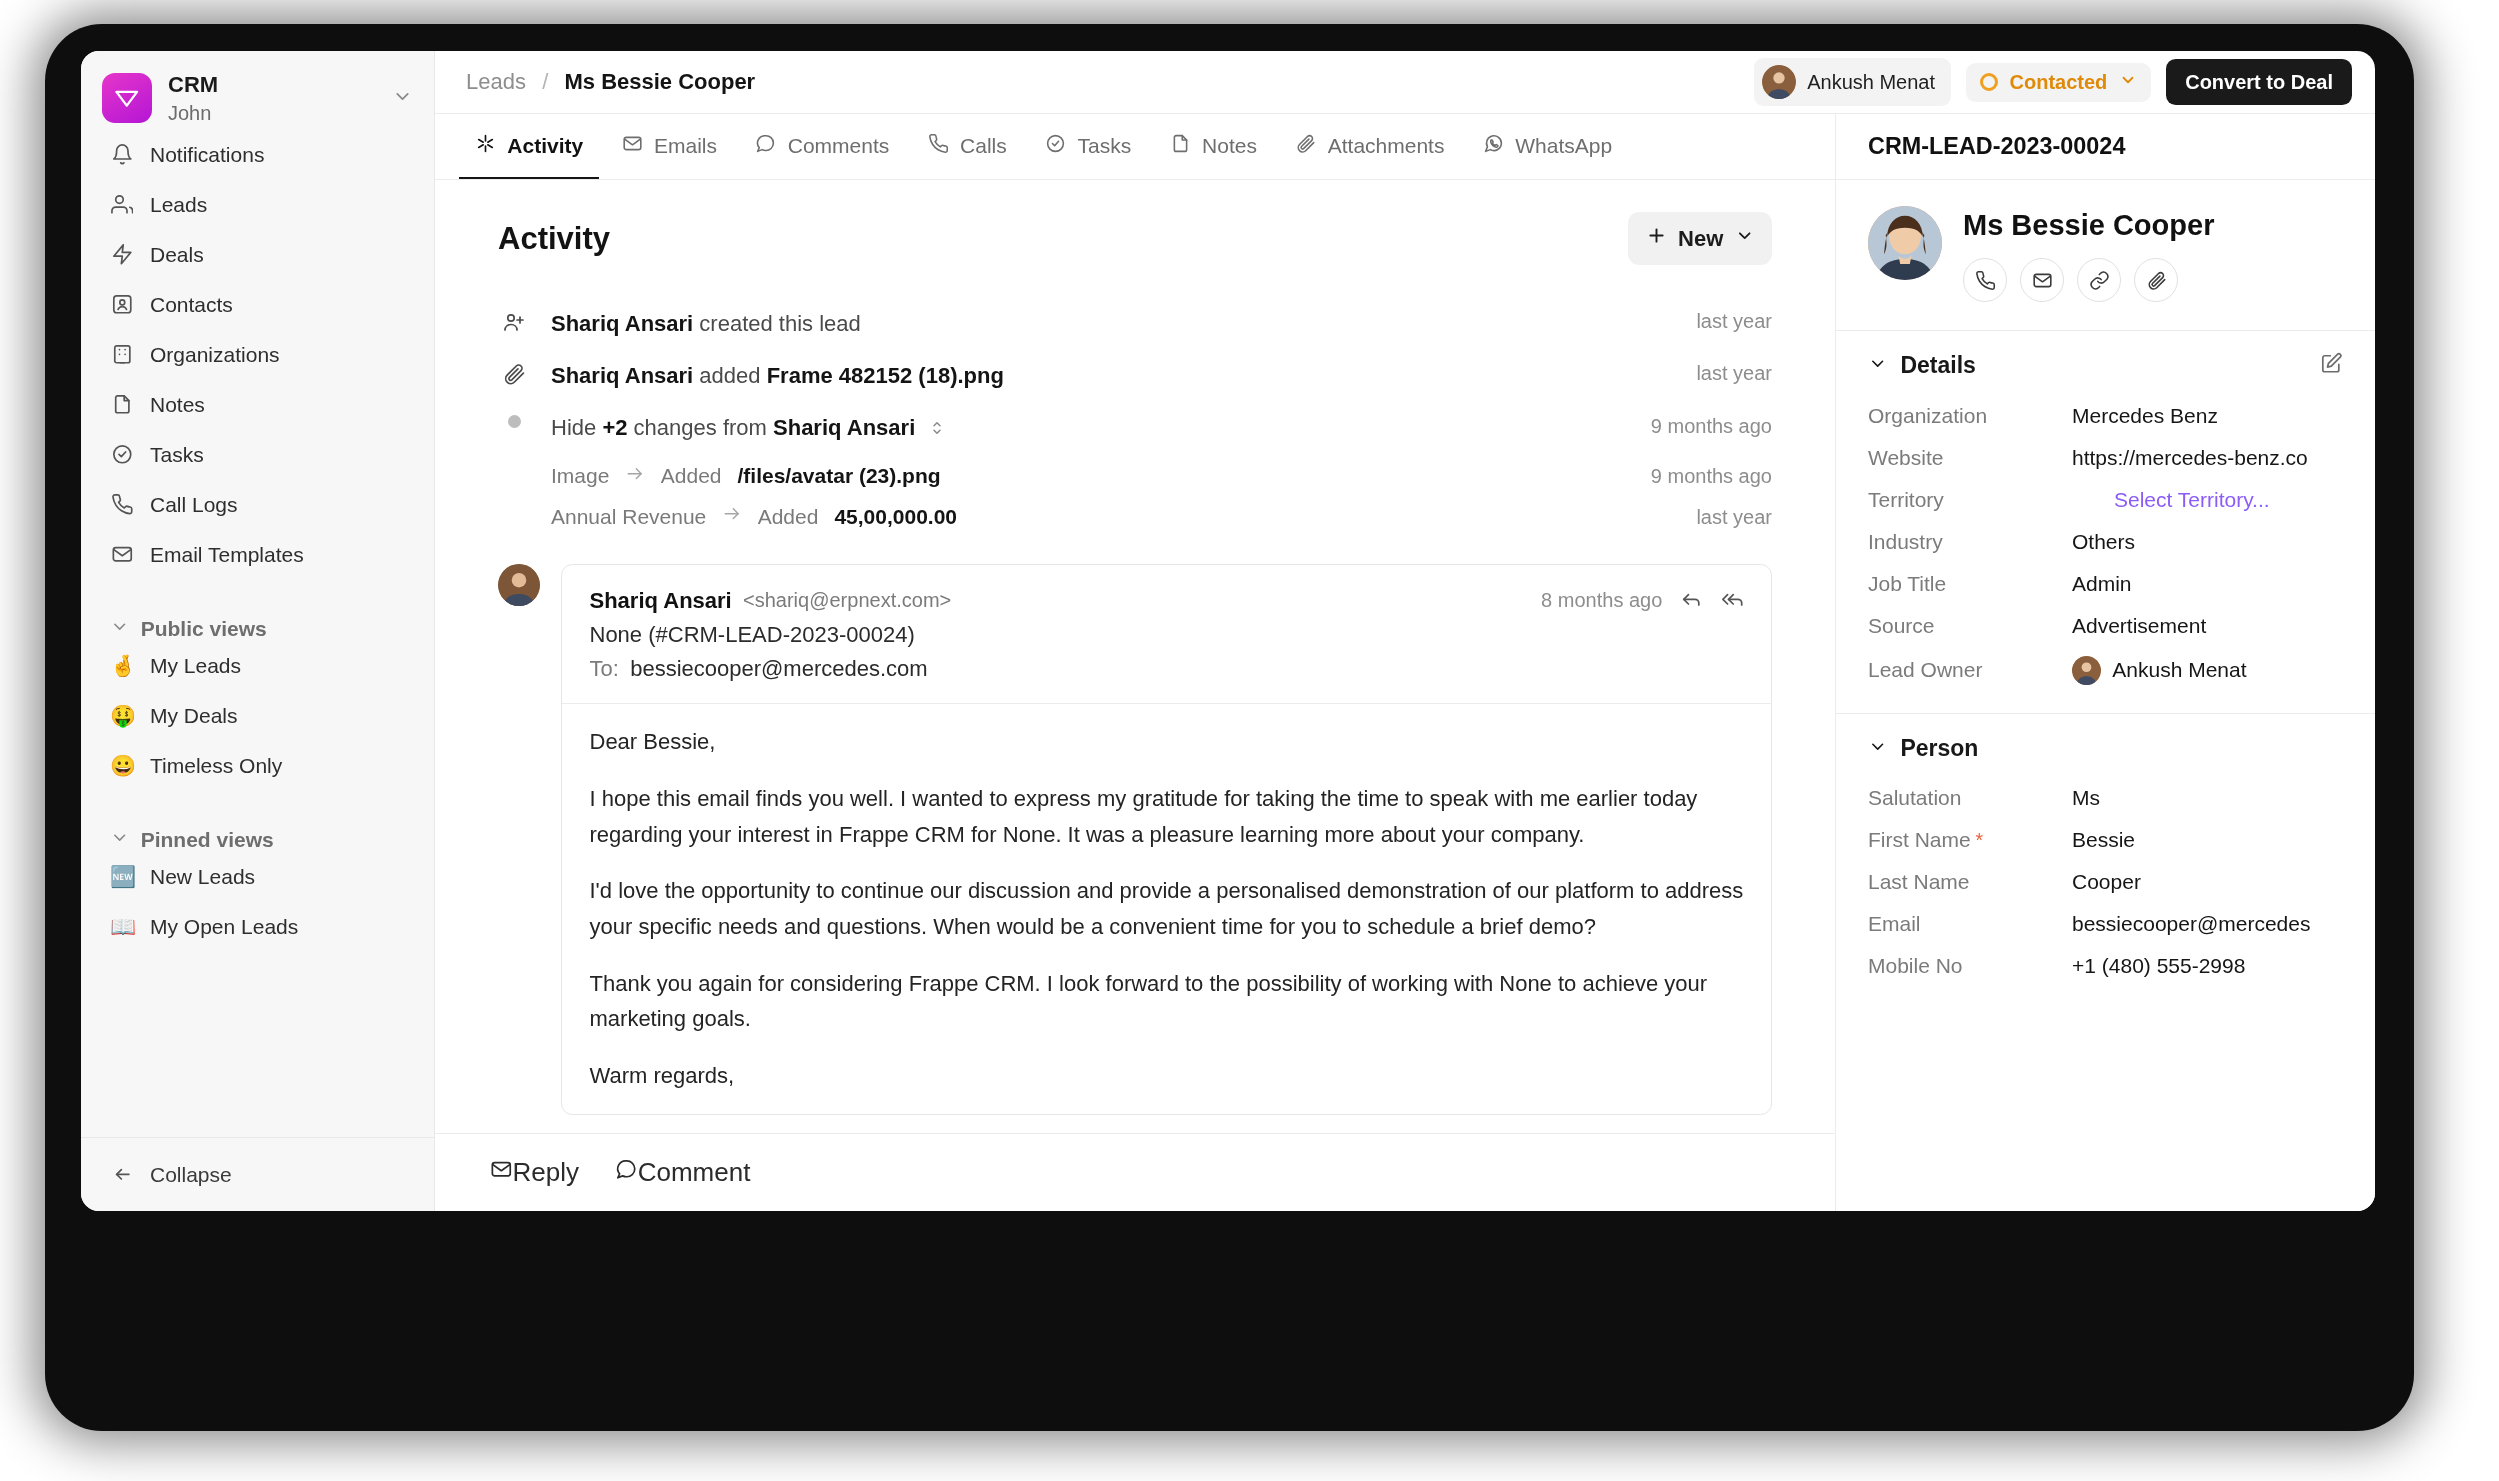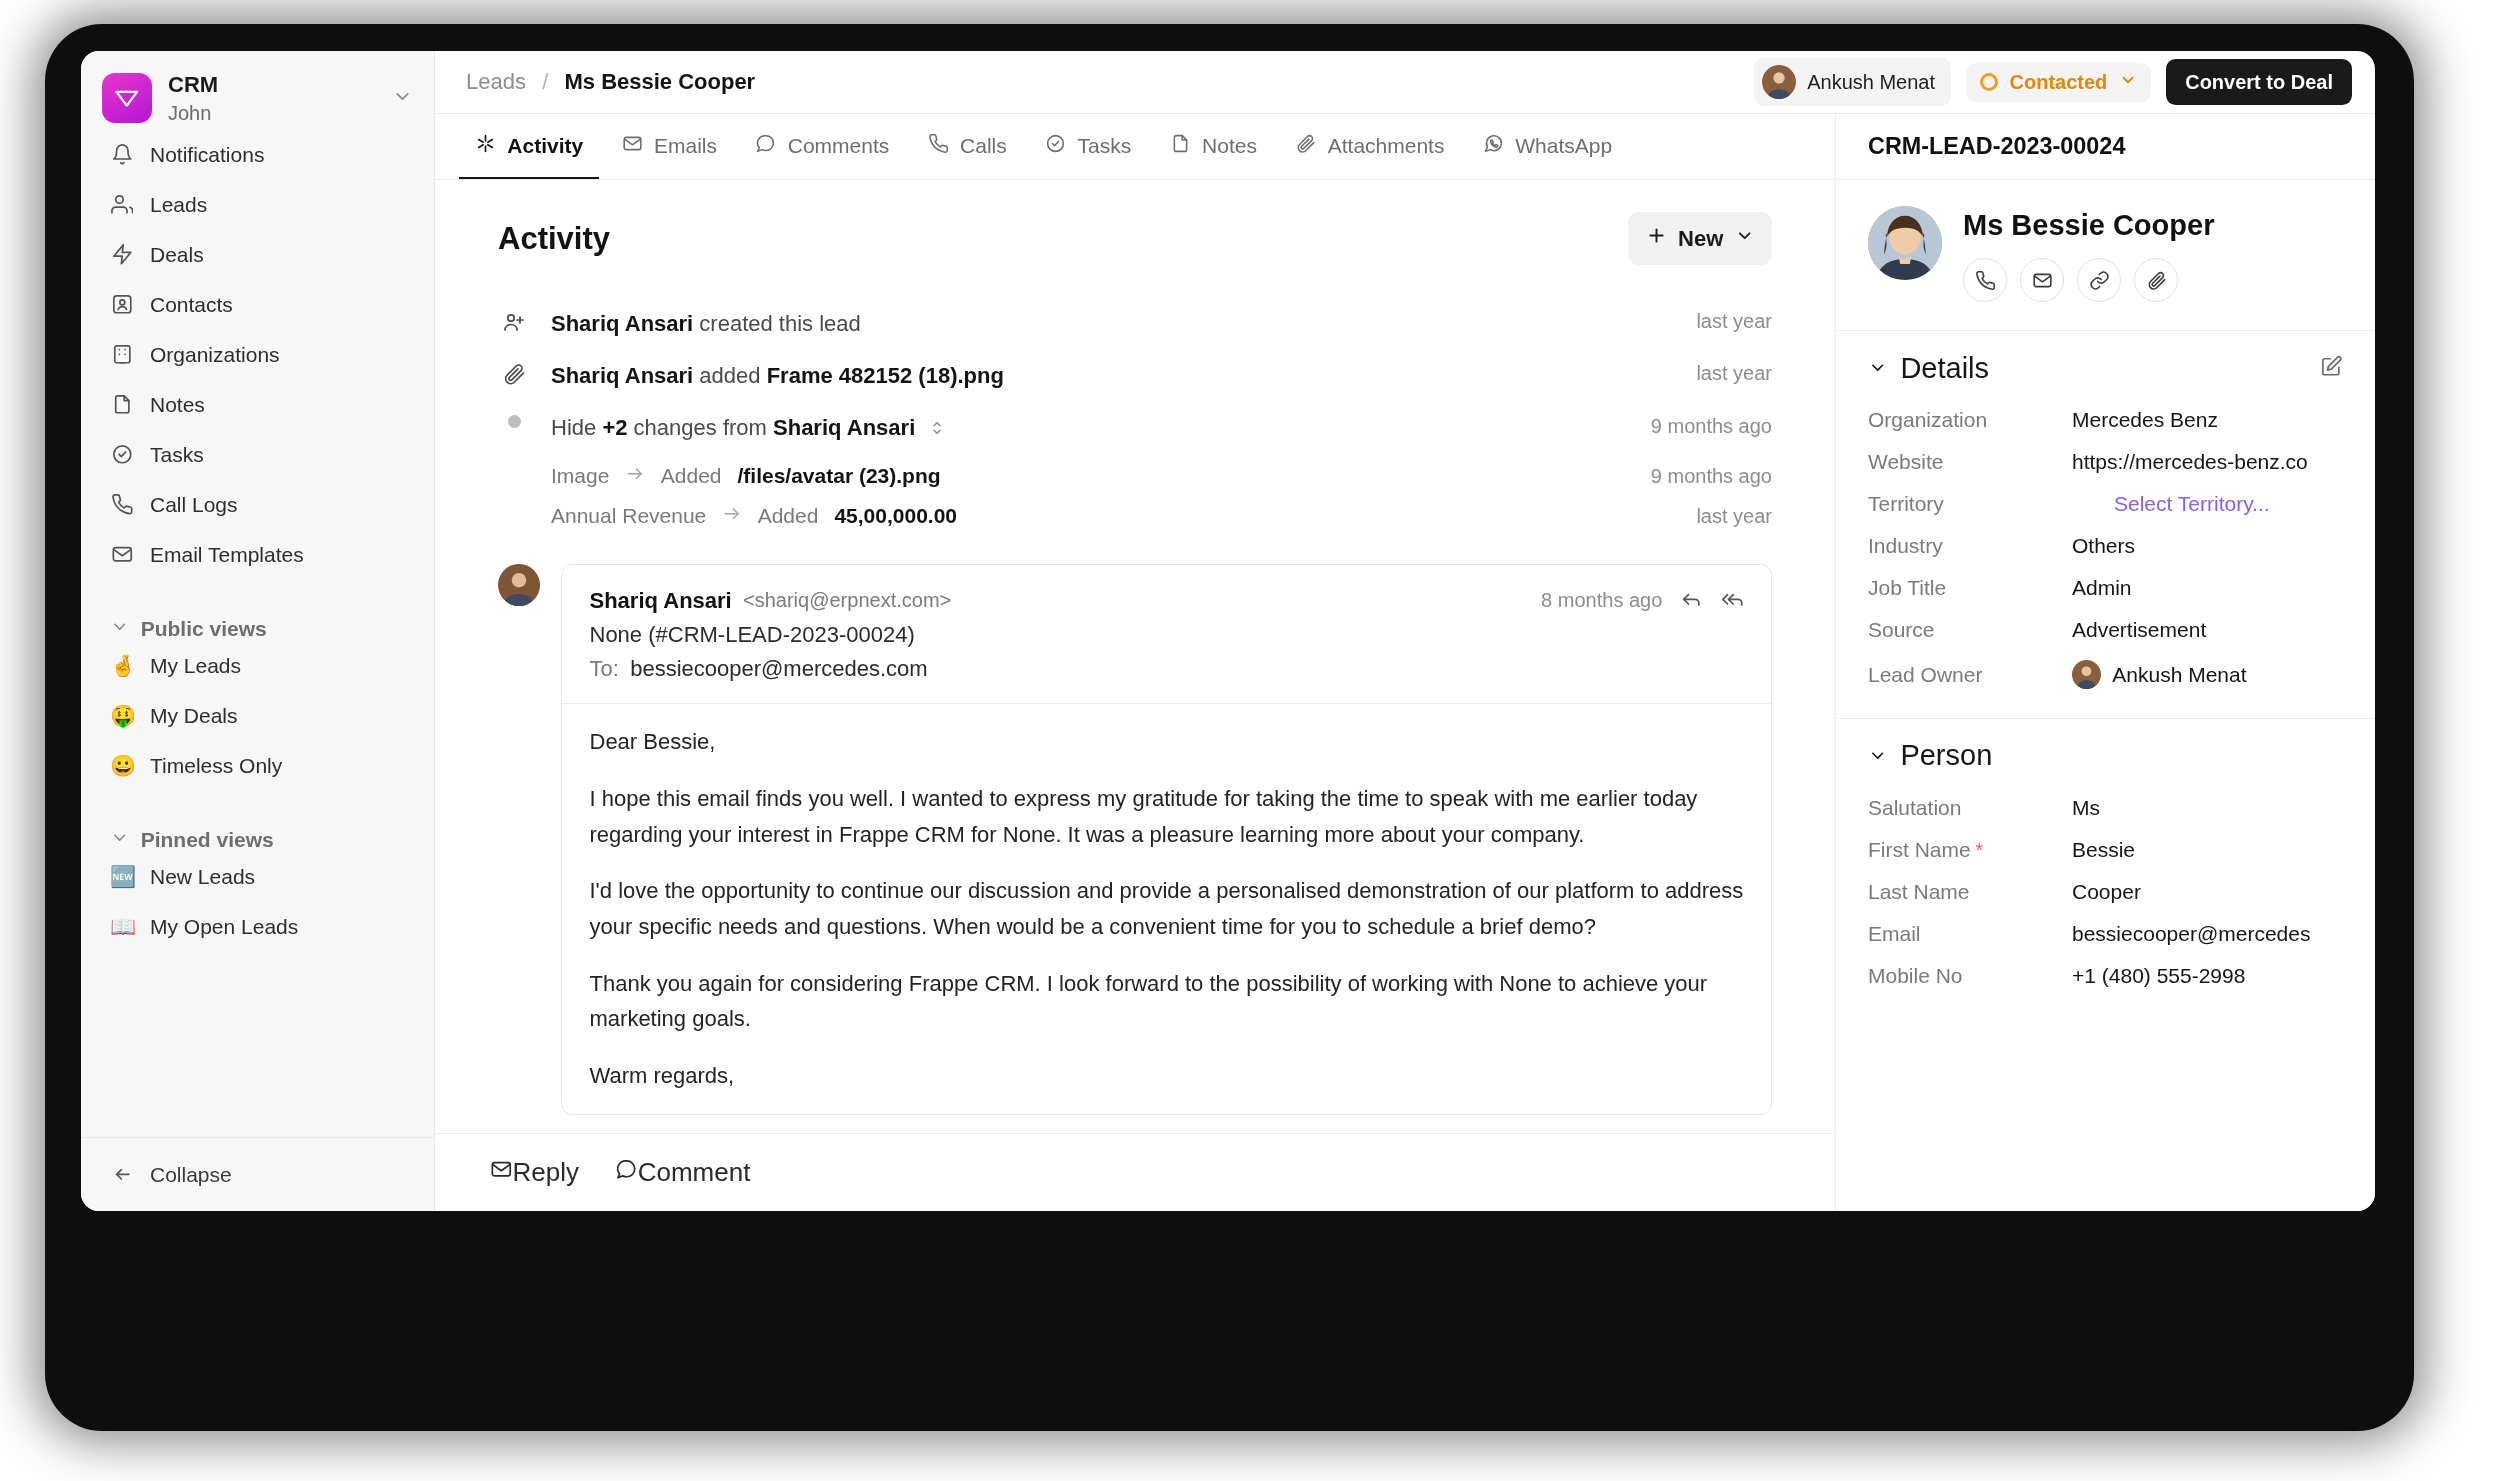--- a/index.html
+++ b/index.html
@@ -157,21 +157,21 @@
 
   .row {
     display: flex; align-items: flex-start; gap: 21px;
     padding: 9.7px 0; position: relative;
   }
   .row-icon { width: 32px; flex: 0 0 32px; display:flex;justify-content:center;padding-top:3.2px;color:#4a4a4a;}
   .row-body { flex: 1; font-size: 22px; color: #4a4a4a; line-height: 1.5; }
   .strong { color: #141414; font-weight: 600; }
   .row-time { font-size: 20px; color: #8d8d8d; white-space: nowrap; padding-top: 3.2px;}
   .sub-row {
-    display: flex; align-items: center; gap: 16px;
+    display: flex; align-items: flex-end; gap: 16px;
     padding: 8px 0 8px 53px; font-size: 21px; color: #7a7a7a;
   }
   .sub-row .arrow { color: #a5a5a5; }
   .sub-row .val { color: #141414; font-weight: 600; }
   .sub-time { margin-left: auto; font-size: 20px; color: #8d8d8d; }
   .bullet { width: 13px; height: 13px; border-radius: 50%; background: #bdbdbd; margin: 0 auto; }
 
   
   .email-block { display: flex; gap: 21px; margin-top: 27.5px; }
   .email-avatar {
@@ -227,21 +227,21 @@
   .rp-icons { display: flex; gap: 13px; margin-top: 16px; }
   .icon-btn {
     width: 44px; height: 44px; border-radius: 50%;
     border: 0.8px solid #e1e1e1; background: #fff;
     display: flex; align-items: center; justify-content: center;
     cursor: pointer; color: #3a3a3a;
   }
   .sect-head {
     display: flex; align-items: center; gap: 13px;
     padding: 21px 32px 14.6px 32px;
-    font-size: 29px; font-weight: 400; color: #181818;
+    font-size: 23px; font-weight: 700; color: #181818;
     cursor: pointer;
   }
   .sect-head .edit { margin-left: auto; color: #6c6c6c; }
   .field {
     display: flex; align-items: center;
     padding: 9px 32px;
     font-size: 21px;
   }
   .field .k { width: 204px; flex: 0 0 204px; color: #7b7b7b; }
   .field .v { color: #161616; flex: 1; overflow: hidden; white-space: nowrap; }

